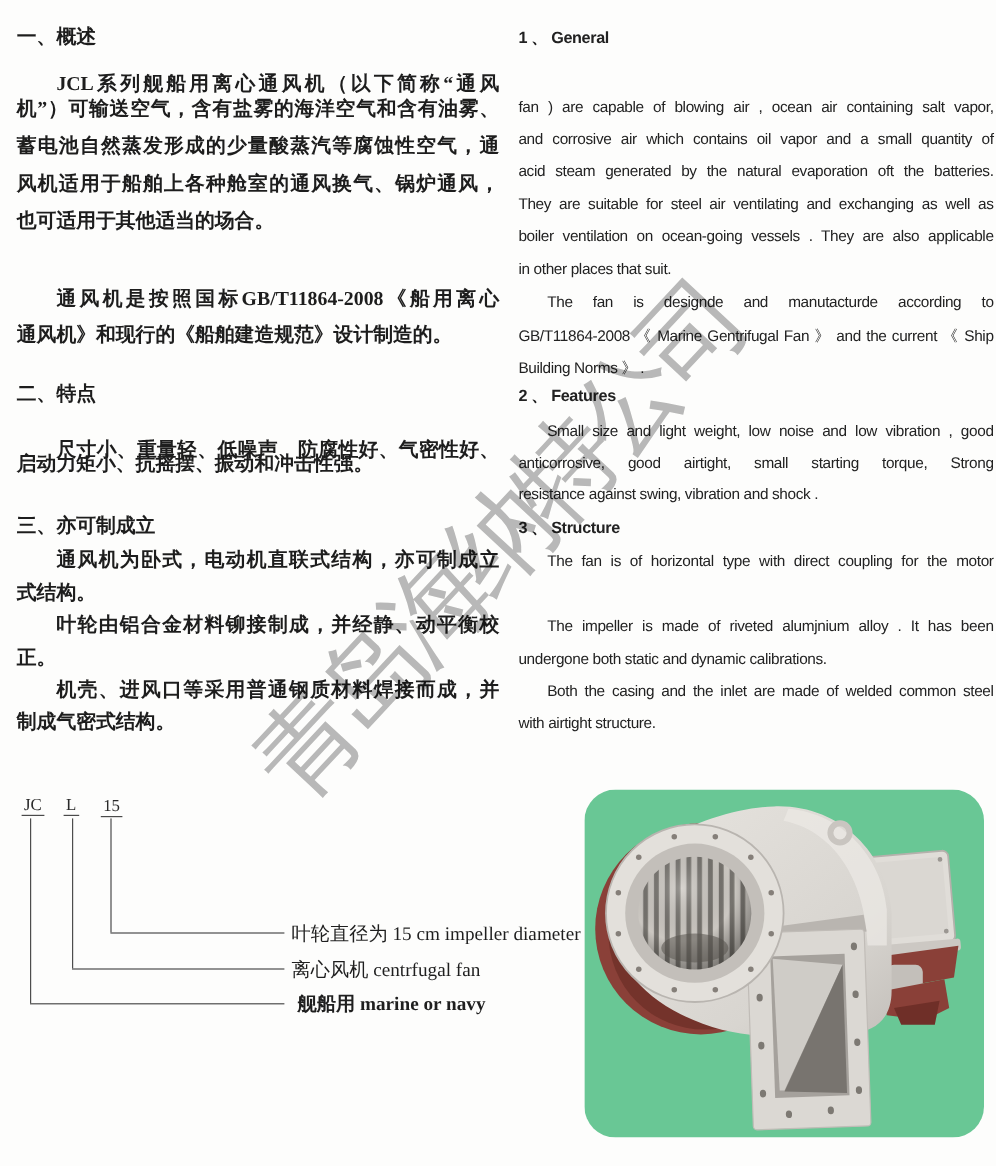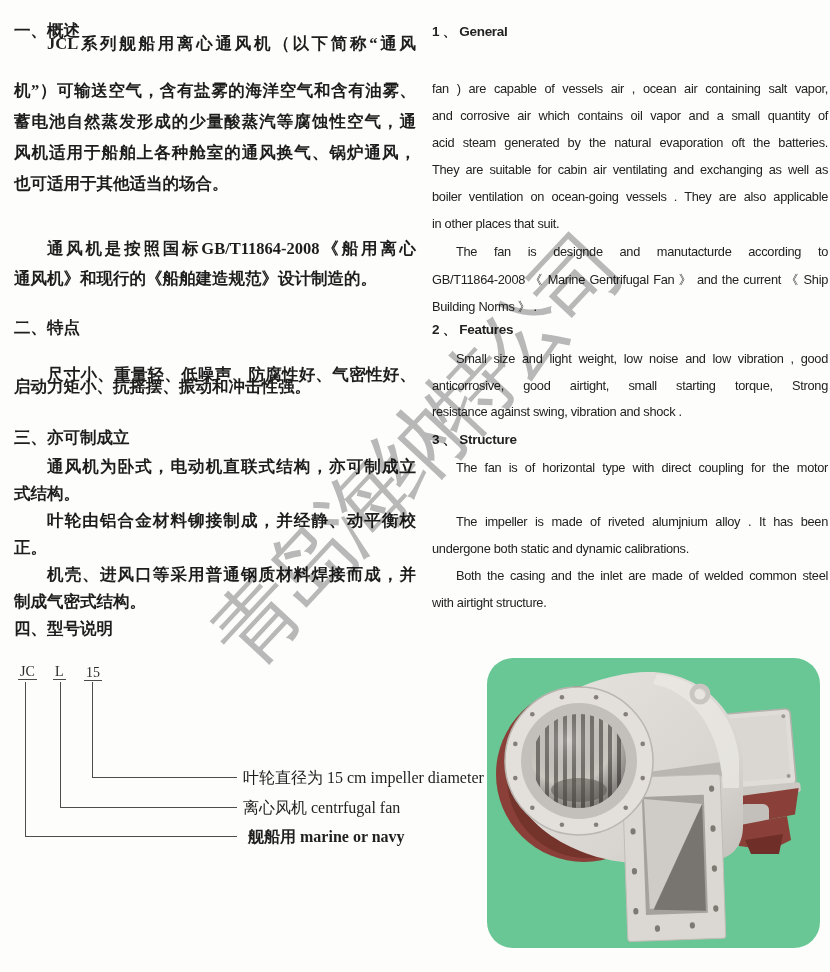--- a/index.html
+++ b/index.html
@@ -28,45 +28,44 @@
   
   .photo{position:absolute;left:487px;top:658px;width:333px;height:290px;z-index:3;}
 </style>
 </head>
 <body>
 
 <div class="page">
 
   <div class="col col-left" id="leftCol">
       <div class="tline head" style="top: 21px;">一、概述</div>
-      <div class="tline fill" style="top: 34px; text-indent: 33px;">JCL系列舰船用离心通风机（以下简称“通风</div>
+      <div class="tline fill" style="top: 60px; text-indent: 33px;">JCL系列舰船用离心通风机（以下简称“通风</div>
       <div class="tline fill" style="top: 81px;">机”）可输送空气，含有盐雾的海洋空气和含有油雾、</div>
       <div class="tline fill" style="top: 112px;">蓄电池自然蒸发形成的少量酸蒸汽等腐蚀性空气，通</div>
       <div class="tline fill" style="top: 143px;">风机适用于船舶上各种舱室的通风换气、锅炉通风，</div>
       <div class="tline" style="top: 174px;">也可适用于其他适当的场合。</div>
       <div class="tline fill" style="top: 239px; text-indent: 33px;">通风机是按照国标GB/T11864-2008《船用离心</div>
       <div class="tline" style="top: 269px;">通风机》和现行的《船舶建造规范》设计制造的。</div>
       <div class="tline head" style="top: 318px;">二、特点</div>
       <div class="tline fill" style="top: 365px; text-indent: 33px;">尺寸小、重量轻、低噪声、防腐性好、气密性好、</div>
       <div class="tline" style="top: 377px;">启动力矩小、抗摇摆、振动和冲击性强。</div>
       <div class="tline head" style="top: 428px;">三、亦可制成立</div>
       <div class="tline fill" style="top: 457px; text-indent: 33px;">通风机为卧式，电动机直联式结构，亦可制成立</div>
       <div class="tline" style="top: 484px;">式结构。</div>
       <div class="tline fill" style="top: 511px; text-indent: 33px;">叶轮由铝合金材料铆接制成，并经静、动平衡校</div>
       <div class="tline" style="top: 538px;">正。</div>
       <div class="tline fill" style="top: 565px; text-indent: 33px;">机壳、进风口等采用普通钢质材料焊接而成，并</div>
       <div class="tline" style="top: 592px;">制成气密式结构。</div>
-      <div class="tline head" style="top: 619px;">四、型号说明</div>
     </div>
   <div class="col col-right" id="rightCol">
       <div class="tline head" style="top: 22px;">1 、 General</div>
-      <div class="tline fill" style="top: 79px;">fan ) are capable of vessels air , ocean air containing salt vapor,</div>
+      <div class="tline fill" style="top: 79px;">fan ) are capable of blowing air , ocean air containing salt vapor,</div>
       <div class="tline fill" style="top: 106px;">and corrosive air which contains oil vapor and a small quantity of</div>
       <div class="tline fill" style="top: 133px;">acid steam generated by the natural evaporation oft the batteries.</div>
-      <div class="tline fill" style="top: 160px;">They are suitable for cabin air ventilating and exchanging as well as</div>
+      <div class="tline fill" style="top: 160px;">They are suitable for steel air ventilating and exchanging as well as</div>
       <div class="tline fill" style="top: 187px;">boiler ventilation on ocean-going vessels . They are also applicable</div>
       <div class="tline" style="top: 214px;">in other places that suit.</div>
       <div class="tline fill" style="top: 242px; text-indent: 24px;">The fan is designde and manutacturde according to</div>
       <div class="tline fill" style="top: 270px;">GB/T11864-2008 《 Marine Gentrifugal Fan 》 and the current 《 Ship</div>
       <div class="tline" style="top: 297px;">Building Norms 》 .</div>
       <div class="tline head" style="top: 320px;">2 、 Features</div>
       <div class="tline fill" style="top: 349px; text-indent: 24px;">Small size and light weight, low noise and low vibration , good</div>
       <div class="tline fill" style="top: 376px;">anticorrosive, good airtight, small starting torque, Strong</div>
       <div class="tline" style="top: 402px;">resistance against swing, vibration and shock .</div>
       <div class="tline head" style="top: 430px;">3 、 Structure</div>

